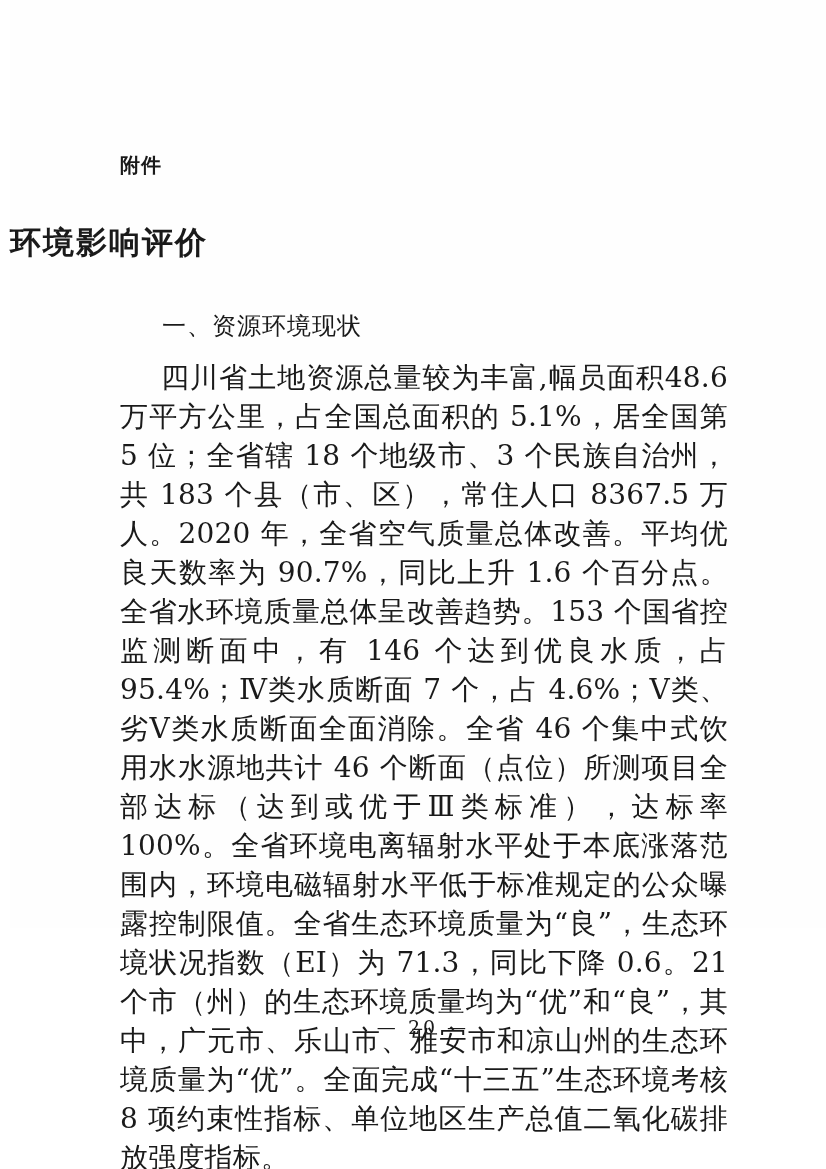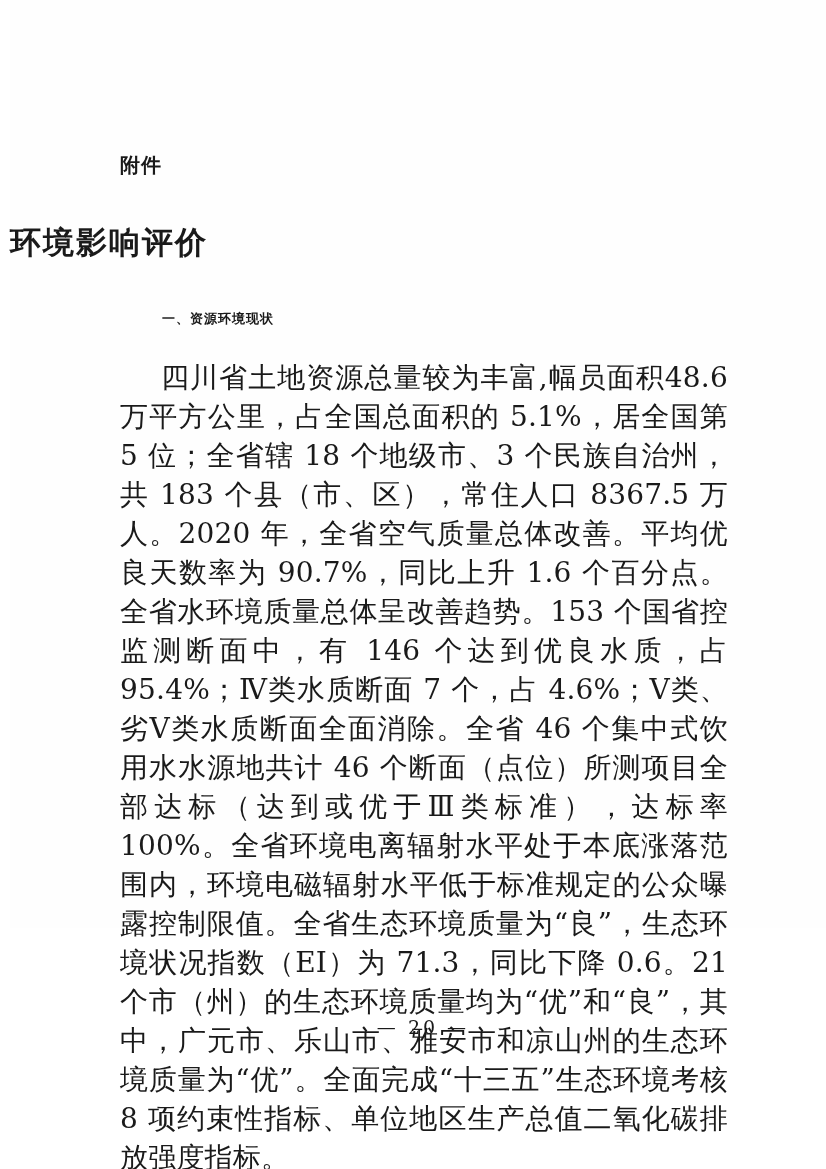--- a/index.html
+++ b/index.html
@@ -39,22 +39,22 @@
     width: 826px;
     font-size: 31px;
     font-weight: bold;
     letter-spacing: 2px;
     font-family: "DejaVu Sans", "Liberation Sans", sans-serif;
   }
   .section-heading {
     position: absolute;
     left: 152px;
     top: 310px;
-    font-size: 13px;
-    font-weight: bold;
+    font-size: 24px;
+    font-weight: normal;
     letter-spacing: 1px;
     font-family: "DejaVu Sans", "Liberation Sans", sans-serif;
   }
   .body-block {
     position: absolute;
     left: 110px;
     top: 358px;
     width: 608px;
   }
   .body-para {

